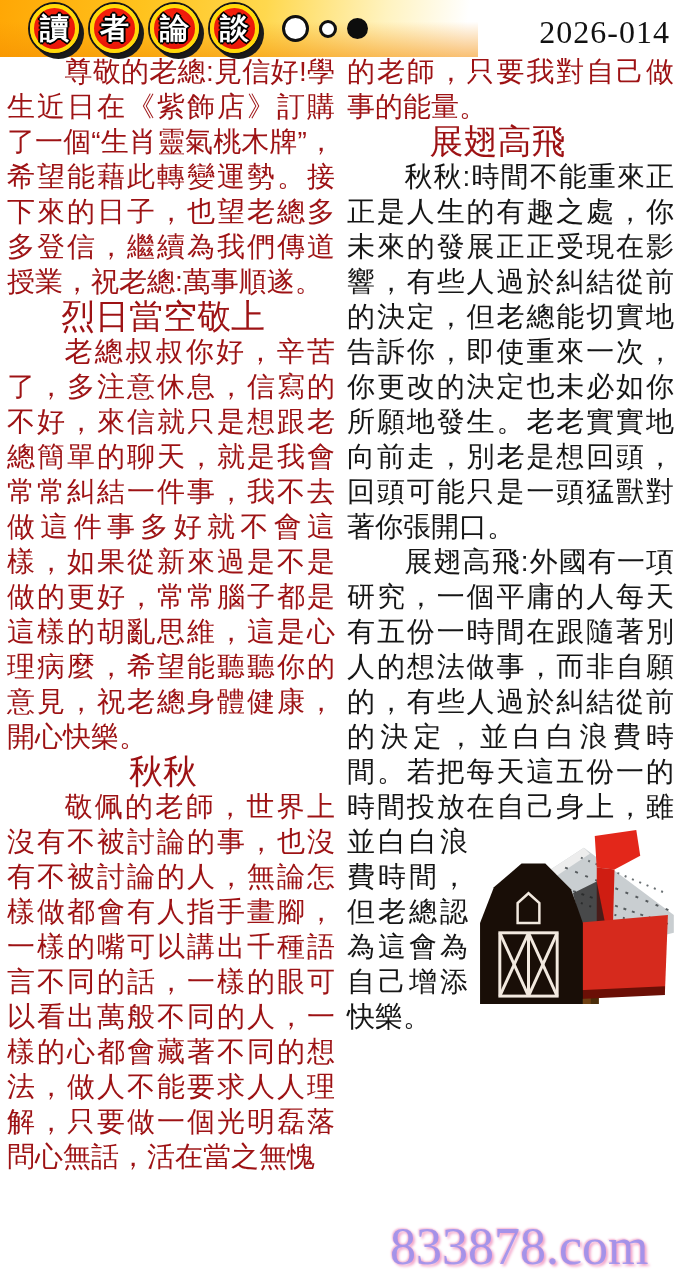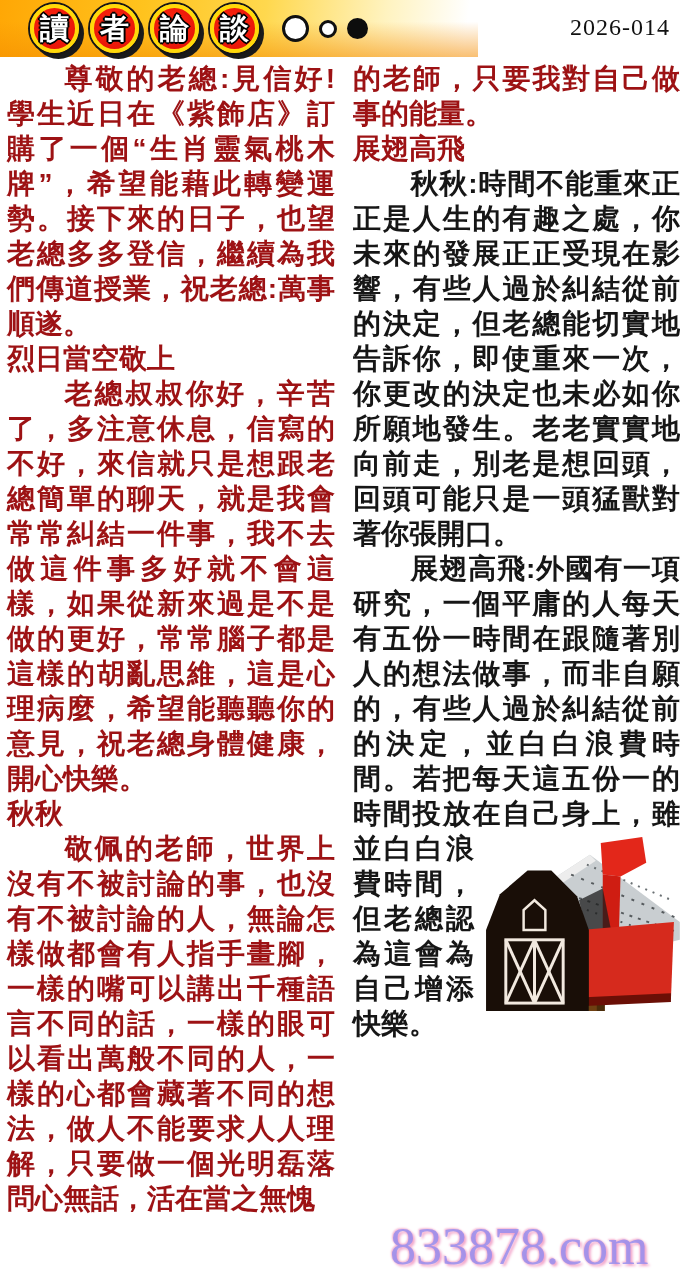--- a/index.html
+++ b/index.html
@@ -18,31 +18,31 @@
         box-shadow:0 0 0 2px #161616,4px 5px 0 1px #1a1a1a;
         display:flex;align-items:center;justify-content:center;}
   .logo-char{color:#fff;font-size:29px;font-weight:bold;line-height:1;
         text-shadow:2px 0 #000,-2px 0 #000,0 2px #000,0 -2px #000,
                     1px 1px #000,-1px -1px #000,1px -1px #000,-1px 1px #000;}
   .dots{position:absolute;left:282px;top:15px;display:flex;align-items:center;gap:10px;}
   .dot-large{width:21px;height:21px;border:3px solid #101010;border-radius:50%;background:#fff;}
   .dot-small{width:12px;height:12px;border:3px solid #101010;border-radius:50%;background:#fff;}
   .dot-filled{width:21px;height:21px;border-radius:50%;background:#0d0d0d;}
   .issue{position:absolute;right:10px;top:14px;font-family:"Liberation Serif",serif;
-         font-size:24px;color:#111;letter-spacing:1px;}
+         font-size:32px;color:#111;letter-spacing:1px;}
 
   
-  .col{position:absolute;top:61px;text-align:justify;word-break:break-all;font-weight:bold;}
+  .col{position:absolute;top:54px;text-align:justify;word-break:break-all;}
   .col-left{left:7px;width:328px;}
-  .col-right{left:347px;width:327px;margin-left:6px;}
+  .col-right{left:347px;width:327px;}
   .red{color:#9d1214;}
   .blk{color:#161616;}
   p.para{margin:0;font-size:28px;line-height:35px;text-indent:2.05em;}
   p.noindent{text-indent:0;}
-  p.sig{margin:0;font-size:28px;line-height:35px;text-align:left;}
+  p.sig{margin:0;font-size:34px;line-height:35px;text-align:center;}
   .sig-l{padding-right:16px;}
   .sig-r{padding-right:26px;}
   .mt{margin-top:33px;}
   .mt-lg{margin-top:60px;}
 
   
   .mailbox{float:right;width:204px;height:176px;margin:4px 0 0 2px;}
   .watermark{position:absolute;left:390px;bottom:0px;z-index:6;
         font-family:"Liberation Serif",serif;font-size:52px;letter-spacing:0px;
         color:rgba(148,140,238,0.82);

